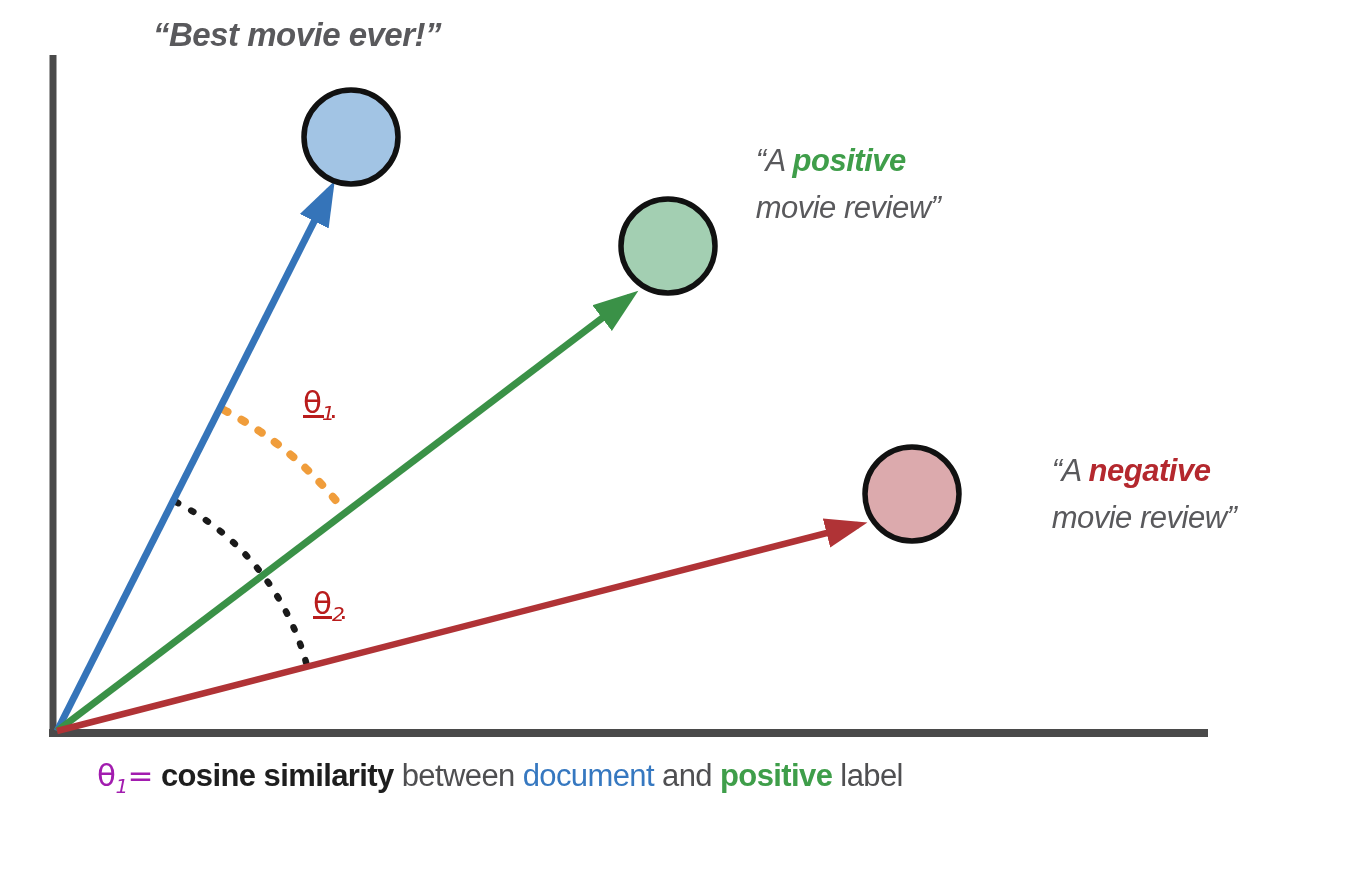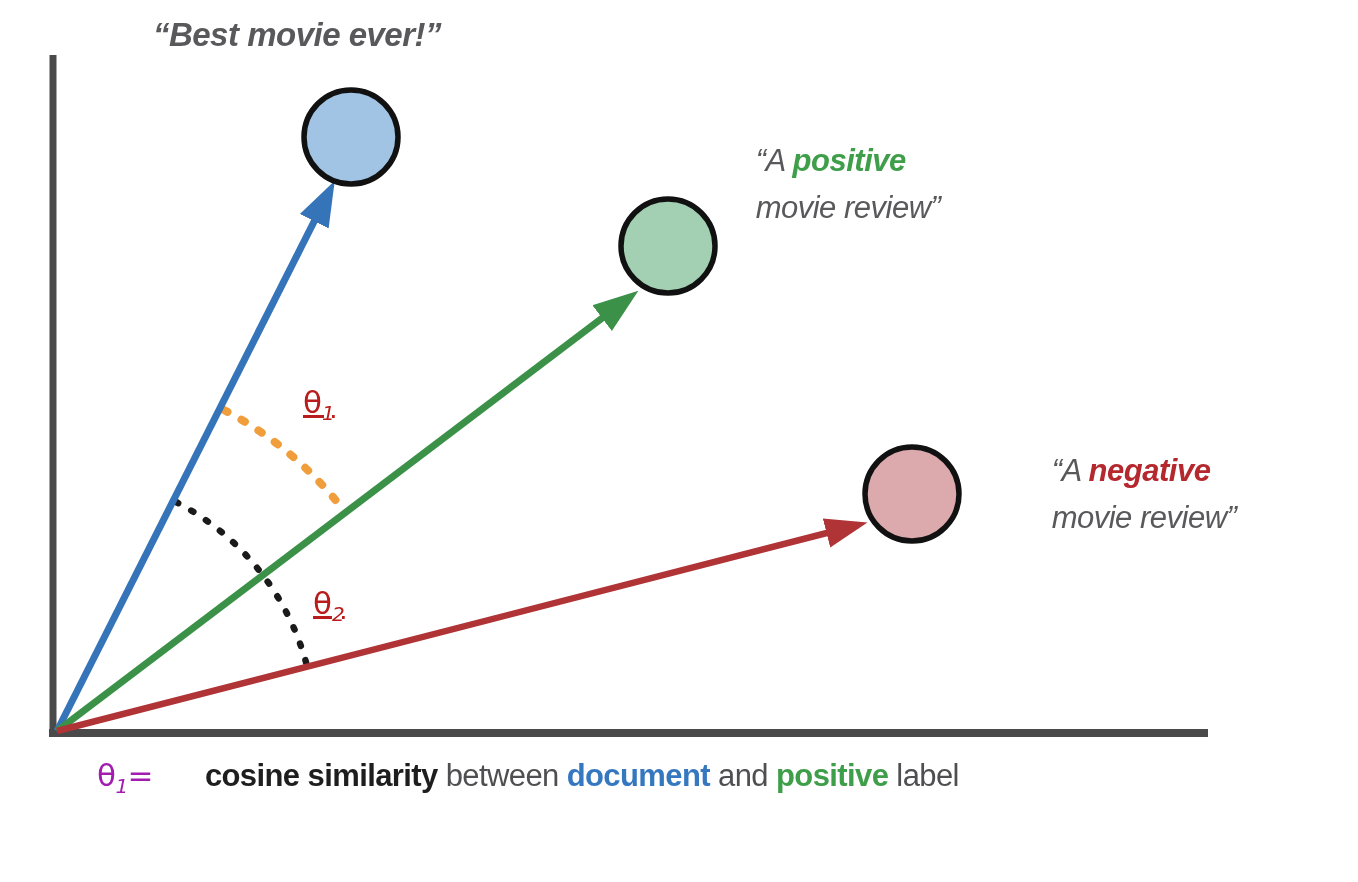--- a/index.html
+++ b/index.html
@@ -35,22 +35,22 @@
     position: absolute;
     left: 97px;
     top: 752px;
     font-size: 31px;
     line-height: 47px;
     letter-spacing: -0.6px;
     color: #4f4f51;
     white-space: nowrap;
   }
   .cap-theta { font-family: "DejaVu Sans", sans-serif; color: #a21caf; }
-  .cap-bold { font-weight: bold; color: #1e1e1e; margin-left: 44px; }
-  .cap-doc { font-weight: bold; }
+  .cap-bold { font-weight: bold; color: #1e1e1e; }
+  .cap-doc { font-weight: normal; }
   .cap-kw { font-weight: bold; }
 </style>
 </head>
 <body>
 
 <div class="figure">
 
   <svg width="1358" height="882" viewBox="0 0 1358 882">
     <defs>
       <marker id="arrow-doc" viewBox="0 0 7 7" refX="5" refY="3.5" markerWidth="7" markerHeight="7" orient="auto" markerUnits="strokeWidth">

